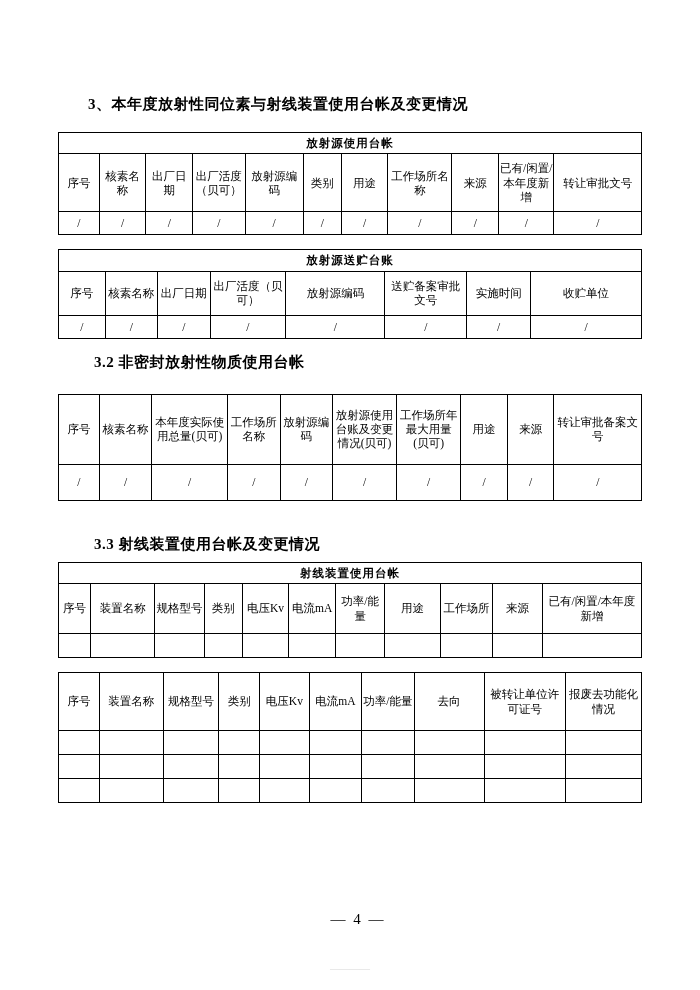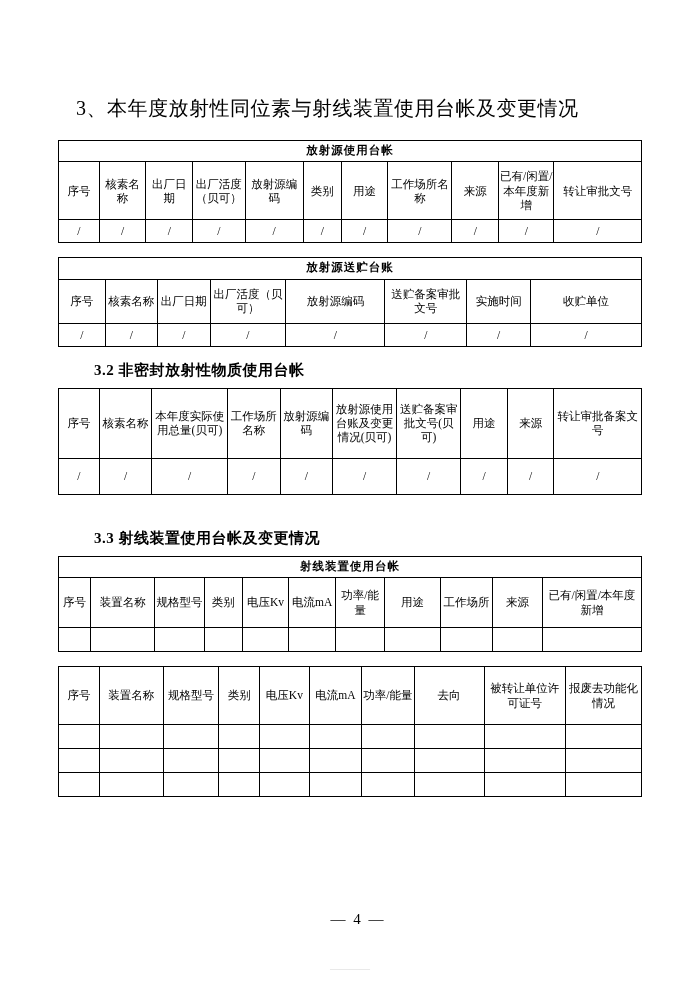--- a/index.html
+++ b/index.html
@@ -15,33 +15,33 @@
     overflow: hidden;
   }
   .page {
     position: relative;
     width: 700px;
     height: 990px;
     box-sizing: border-box;
     padding: 95px 58px 0 58px;
   }
   .heading-1 {
-    font-size: 20px;
-    font-weight: normal;
+    font-size: 15px;
+    font-weight: bold;
     letter-spacing: 0.5px;
-    margin: 0 0 18px 18px;
+    margin: 0 0 18px 30px;
   }
   .heading-2 {
     font-size: 15px;
     font-weight: bold;
     letter-spacing: 0.5px;
     margin: 0 0 8px 36px;
   }
   .heading-2.tight {
-    margin-bottom: 8px;
+    margin-bottom: 22px;
   }
   .spacer-sm { height: 14px; }
   .spacer-lg { height: 34px; }
 
   table.grid {
     border-collapse: collapse;
     width: 100%;
     table-layout: fixed;
   }
   table.grid td {
@@ -51,21 +51,20 @@
     font-size: 11.5px;
     line-height: 1.25;
     padding: 3px 1px;
     word-break: break-all;
   }
   td.title-cell {
     font-size: 14px;
     font-weight: bold;
     padding: 5px 0;
     letter-spacing: 1px;
-    font-family: Liberation Mono, monospace;
   }
   td.hdr {
     font-size: 11.5px;
     font-weight: normal;
   }
   td.slash {
     height: 16px;
     font-size: 12px;
   }
   td.blank {
@@ -210,21 +209,21 @@
         <col style="width:15%">
     </colgroup>
     <tbody>
         <tr class="h70">
       <td class="hdr">序号</td>
       <td class="hdr">核素名称</td>
       <td class="hdr">本年度实际使用总量(贝可)</td>
       <td class="hdr">工作场所名称</td>
       <td class="hdr">放射源编码</td>
       <td class="hdr">放射源使用台账及变更情况(贝可)</td>
-      <td class="hdr">送贮备案审批文号(贝可)</td>
+      <td class="hdr">工作场所年最大用量(贝可)</td>
       <td class="hdr">用途</td>
       <td class="hdr">来源</td>
       <td class="hdr">转让审批备案文号</td>
     </tr>
     <tr class="h36">
       <td>/</td>
       <td>/</td>
       <td>/</td>
       <td>/</td>
       <td>/</td>

